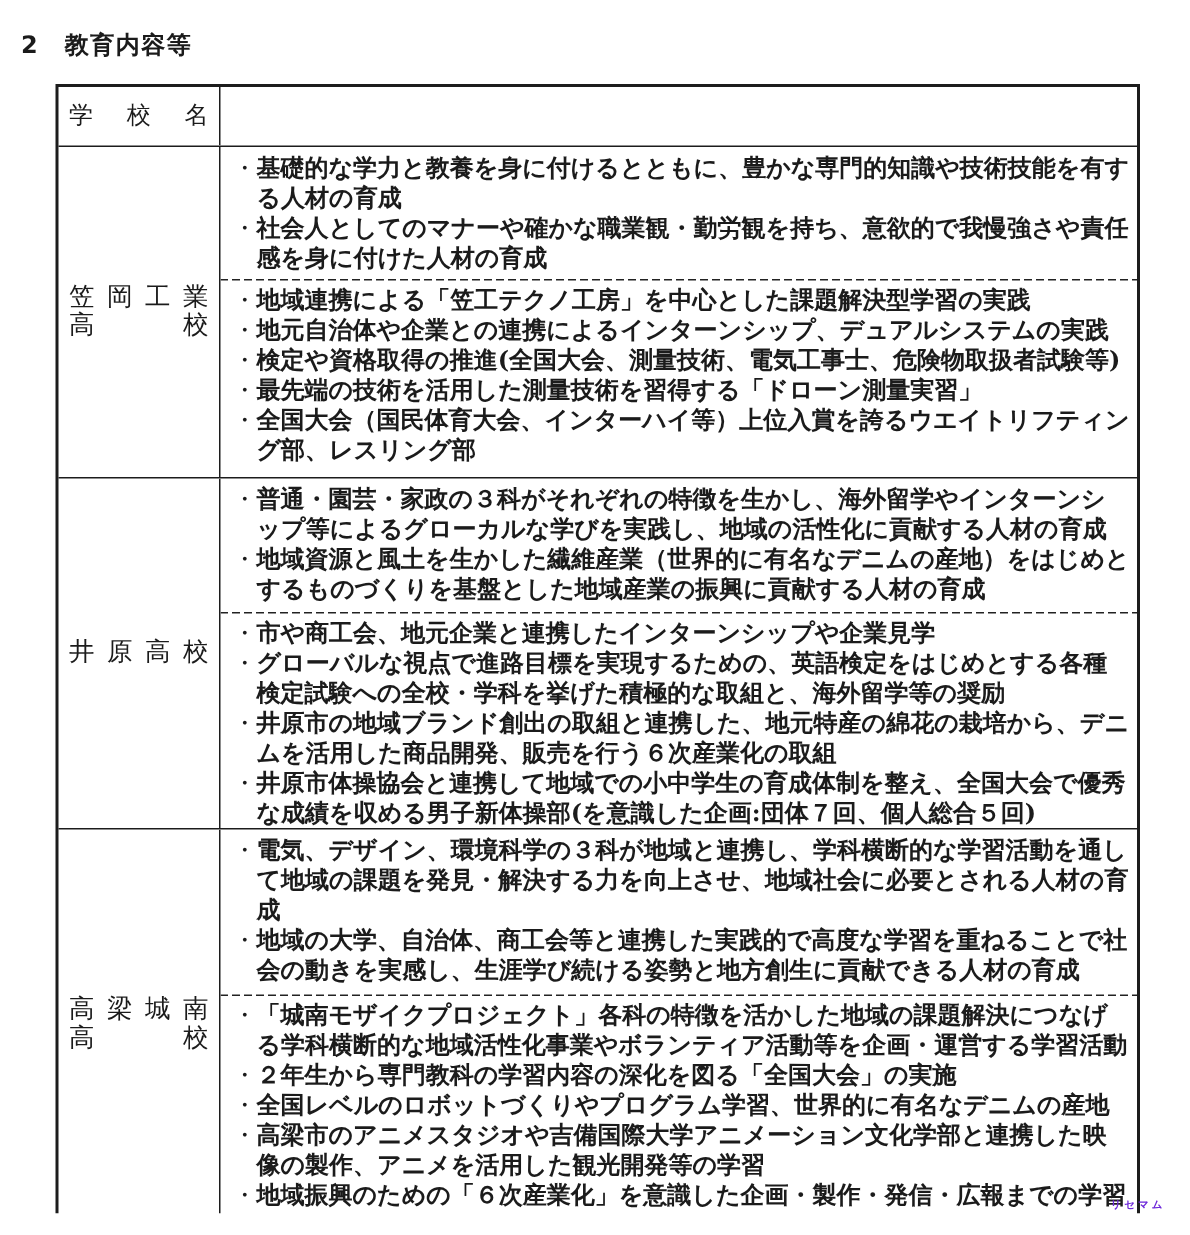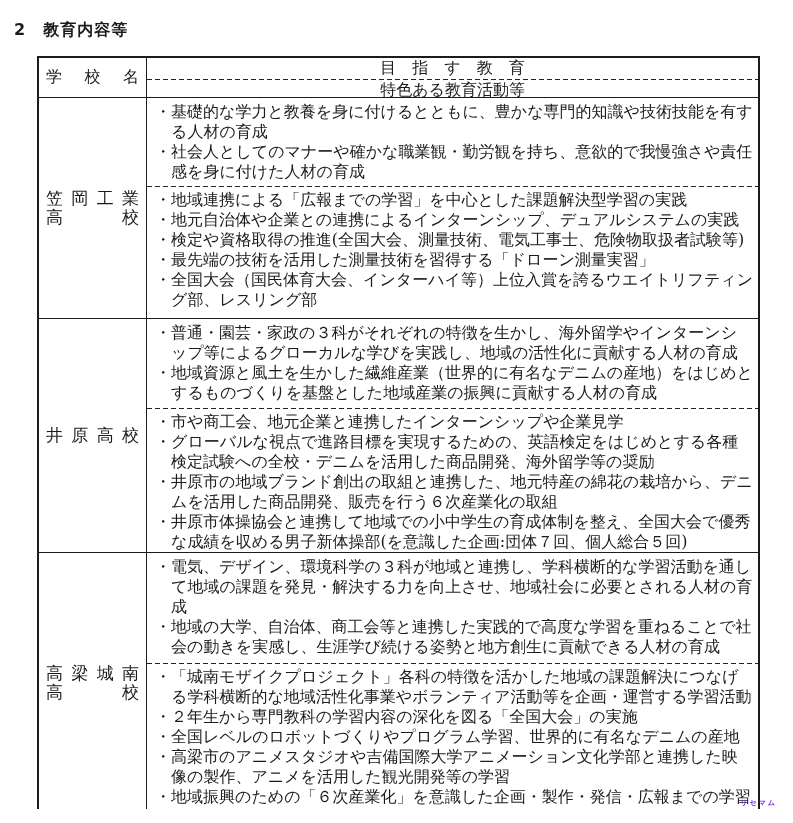--- a/index.html
+++ b/index.html
@@ -23,21 +23,21 @@
   .justify-line{display:flex;justify-content:space-between;font-size:16px;}
   .name-line{display:flex;justify-content:space-between;font-size:17px;line-height:19px;}
   .section{box-sizing:border-box;padding:4px 5px 0 8px;overflow:hidden;}
   .sec-aimed{flex:0 0 auto;}
   .sec-dist{flex:1;padding-top:3px;}
   .table > .row:nth-child(2) .sec-aimed{height:88px;}
   .table > .row:nth-child(3) .sec-aimed{height:89px;}
   .table > .row:nth-child(4) .sec-aimed{height:110px;}
   .bullet{display:flex;font-size:16px;line-height:20px;}
   .bullet .dot{flex:0 0 16px;}
-  .bullet .btxt{flex:1;min-width:0;}
+  .bullet .btxt{flex:1;min-width:0;font-weight:bold;}
   .watermark{position:absolute;right:2px;bottom:1px;text-align:right;line-height:1;}
   .wm-kana{display:block;font-family:"DejaVu Sans","Liberation Sans",sans-serif;font-size:7px;
         letter-spacing:2px;margin:0 14px 1px 0;font-weight:bold;}
   .wm-logo{display:block;font-family:"DejaVu Sans","Liberation Sans",sans-serif;font-weight:bold;
         font-size:27px;letter-spacing:-2px;
         text-shadow:-1px -1px 0 #fff,1px -1px 0 #fff,-1px 1px 0 #fff,1px 1px 0 #fff,0 0 3px #fff;}
 </style>
 </head>
 <body>
 
@@ -47,25 +47,20 @@
 
   <div class="table">
     <div class="row">
       <div class="cell-left">
         <div class="justify-line">
             <span>学</span>
             <span>校</span>
             <span>名</span>
           </div>
       </div>
-      <div class="cell-right">
-        <div class="hdr-top">目　指　す　教　育</div>
-        <div class="dash-sep"></div>
-        <div class="hdr-bottom">特色ある教育活動等</div>
-      </div>
     </div>
 
   <div class="row school-row">
         <div class="cell-left">
           <div class="name-line">
             <span>笠</span>
             <span>岡</span>
             <span>工</span>
             <span>業</span>
           </div>
@@ -82,21 +77,21 @@
             </div>
             <div class="bullet">
               <span class="dot">・</span>
               <span class="btxt">社会人としてのマナーや確かな職業観・勤労観を持ち、意欲的で我慢強さや責任感を身に付けた人材の育成</span>
             </div>
           </div>
           <div class="dash-sep"></div>
           <div class="section sec-dist">
             <div class="bullet">
               <span class="dot">・</span>
-              <span class="btxt">地域連携による「広報までの学習」を中心とした課題解決型学習の実践</span>
+              <span class="btxt">地域連携による「笠工テクノ工房」を中心とした課題解決型学習の実践</span>
             </div>
             <div class="bullet">
               <span class="dot">・</span>
               <span class="btxt">地元自治体や企業との連携によるインターンシップ、デュアルシステムの実践</span>
             </div>
             <div class="bullet">
               <span class="dot">・</span>
               <span class="btxt">検定や資格取得の推進(全国大会、測量技術、電気工事士、危険物取扱者試験等)</span>
             </div>
             <div class="bullet">
@@ -131,21 +126,21 @@
             </div>
           </div>
           <div class="dash-sep"></div>
           <div class="section sec-dist">
             <div class="bullet">
               <span class="dot">・</span>
               <span class="btxt">市や商工会、地元企業と連携したインターンシップや企業見学</span>
             </div>
             <div class="bullet">
               <span class="dot">・</span>
-              <span class="btxt">グローバルな視点で進路目標を実現するための、英語検定をはじめとする各種検定試験への全校・デニムを活用した商品開発、海外留学等の奨励</span>
+              <span class="btxt">グローバルな視点で進路目標を実現するための、英語検定をはじめとする各種検定試験への全校・学科を挙げた積極的な取組と、海外留学等の奨励</span>
             </div>
             <div class="bullet">
               <span class="dot">・</span>
               <span class="btxt">井原市の地域ブランド創出の取組と連携した、地元特産の綿花の栽培から、デニムを活用した商品開発、販売を行う６次産業化の取組</span>
             </div>
             <div class="bullet">
               <span class="dot">・</span>
               <span class="btxt">井原市体操協会と連携して地域での小中学生の育成体制を整え、全国大会で優秀な成績を収める男子新体操部(を意識した企画:団体７回、個人総合５回)</span>
             </div>
           </div>

